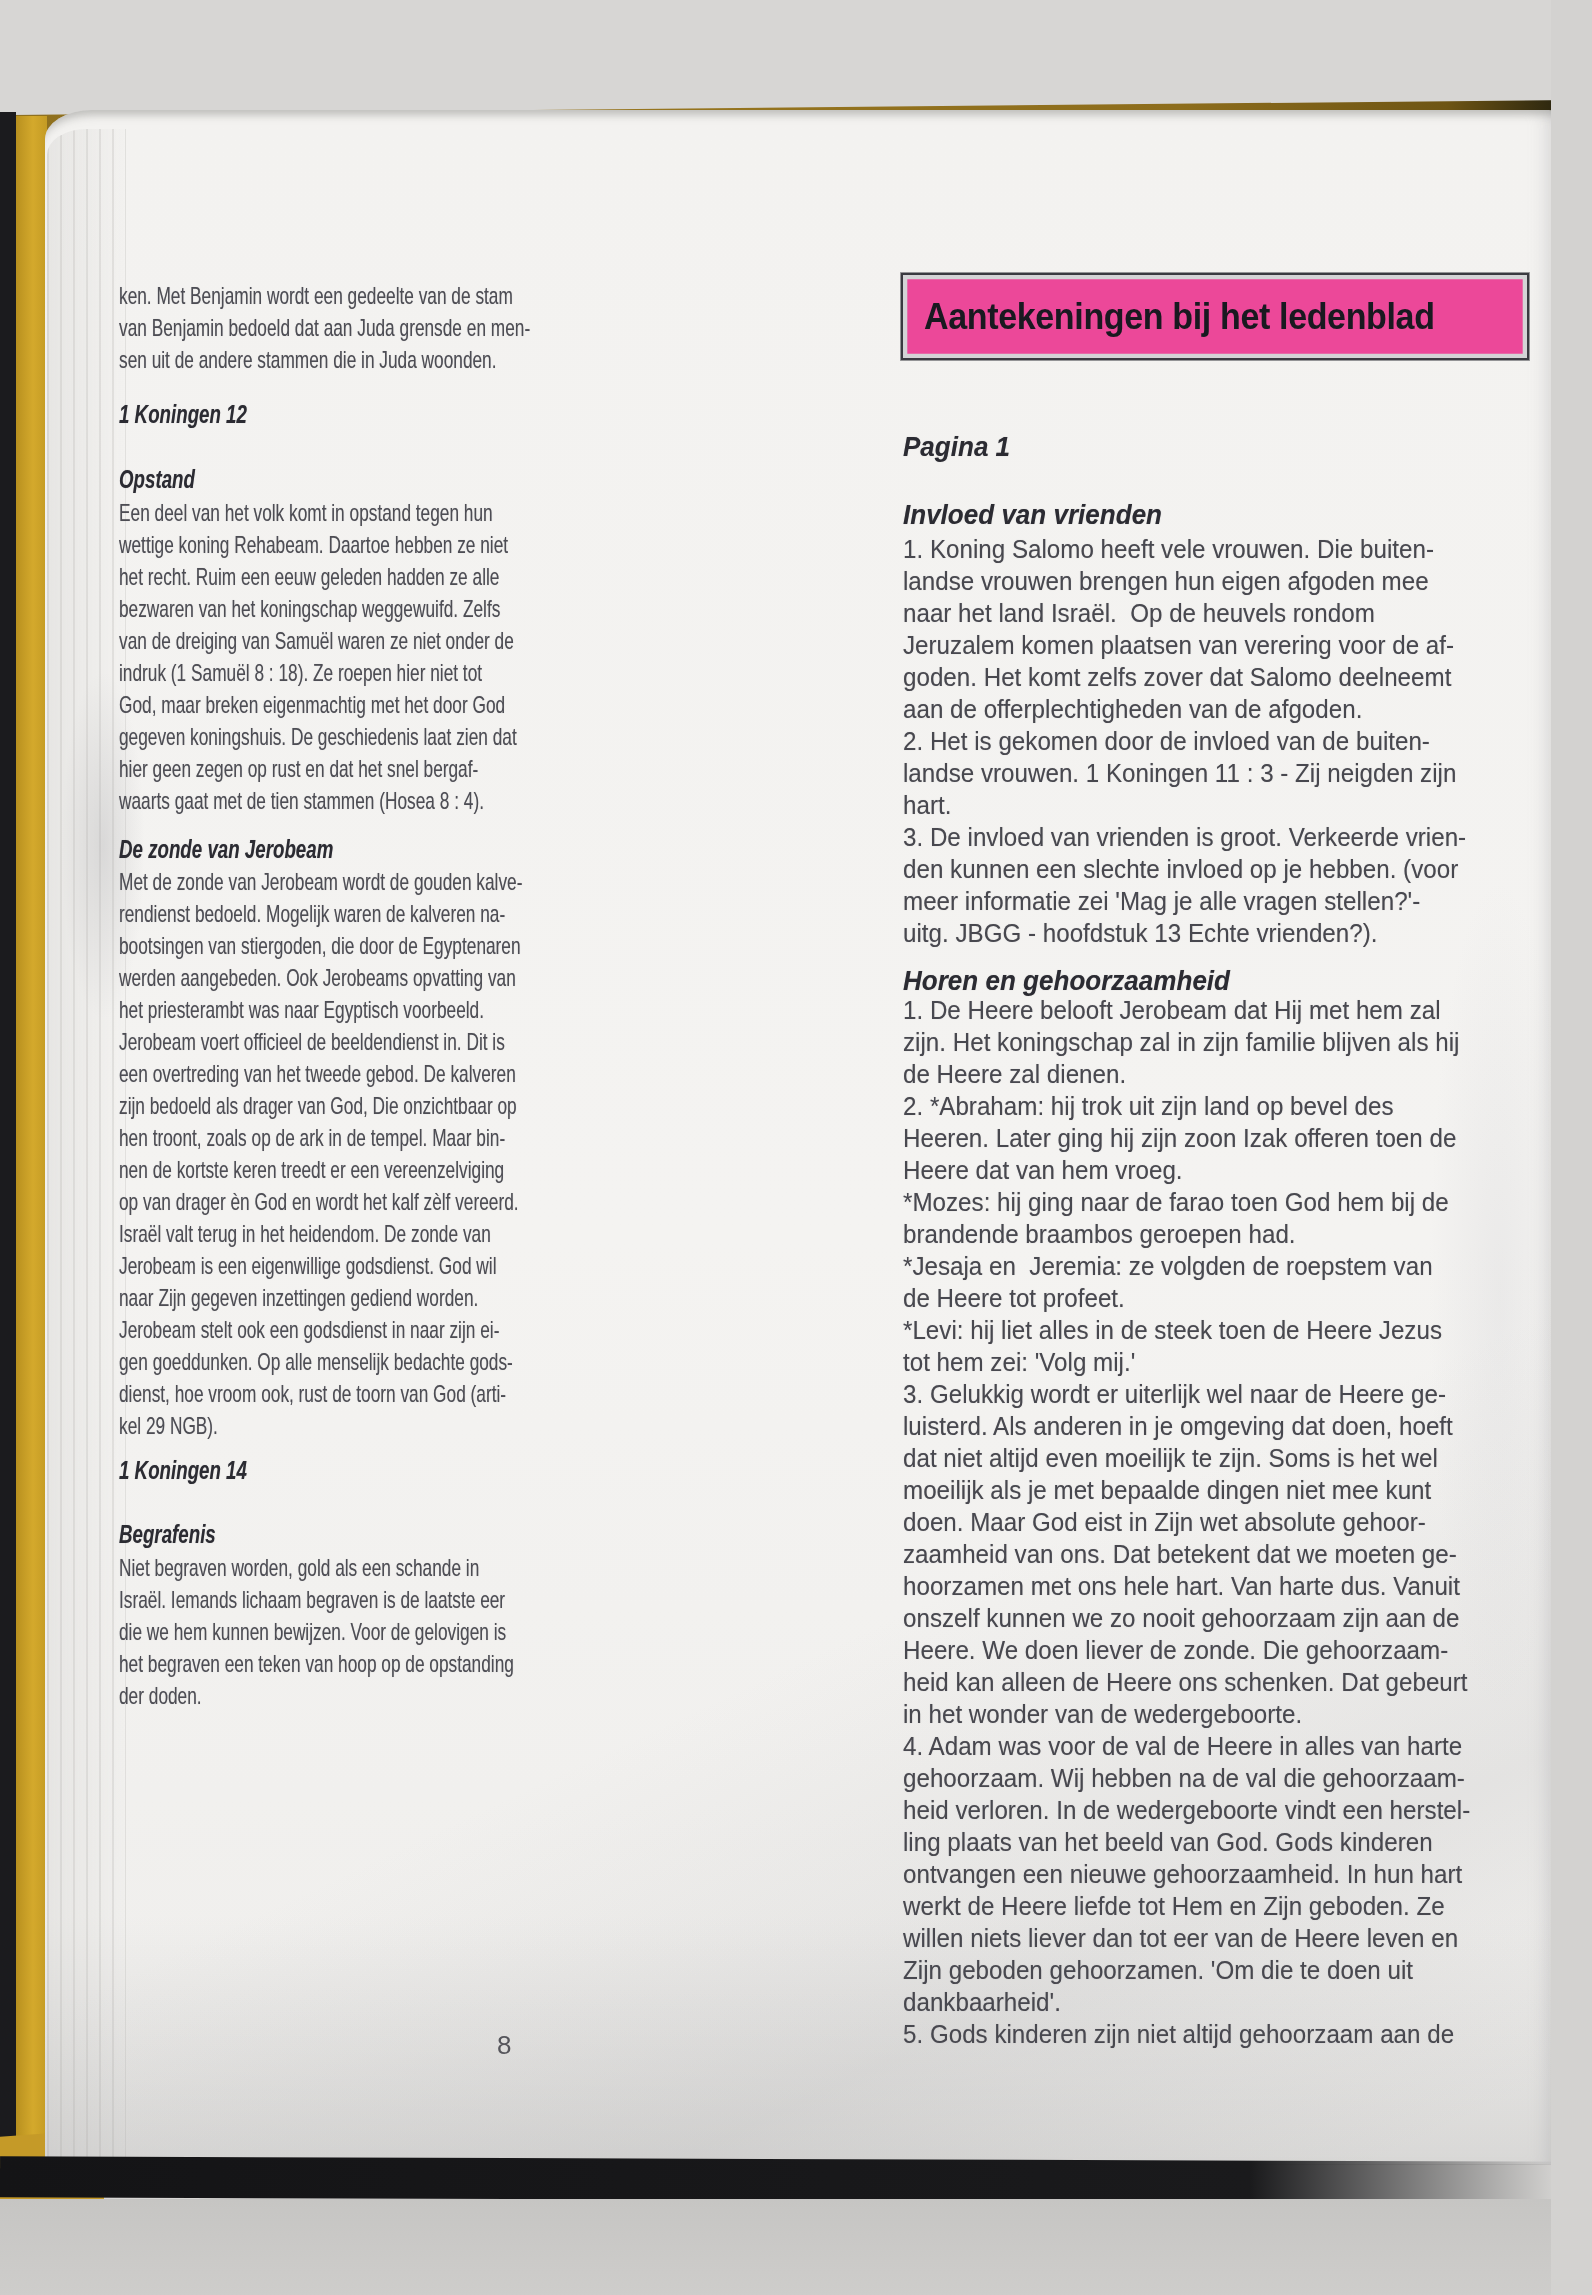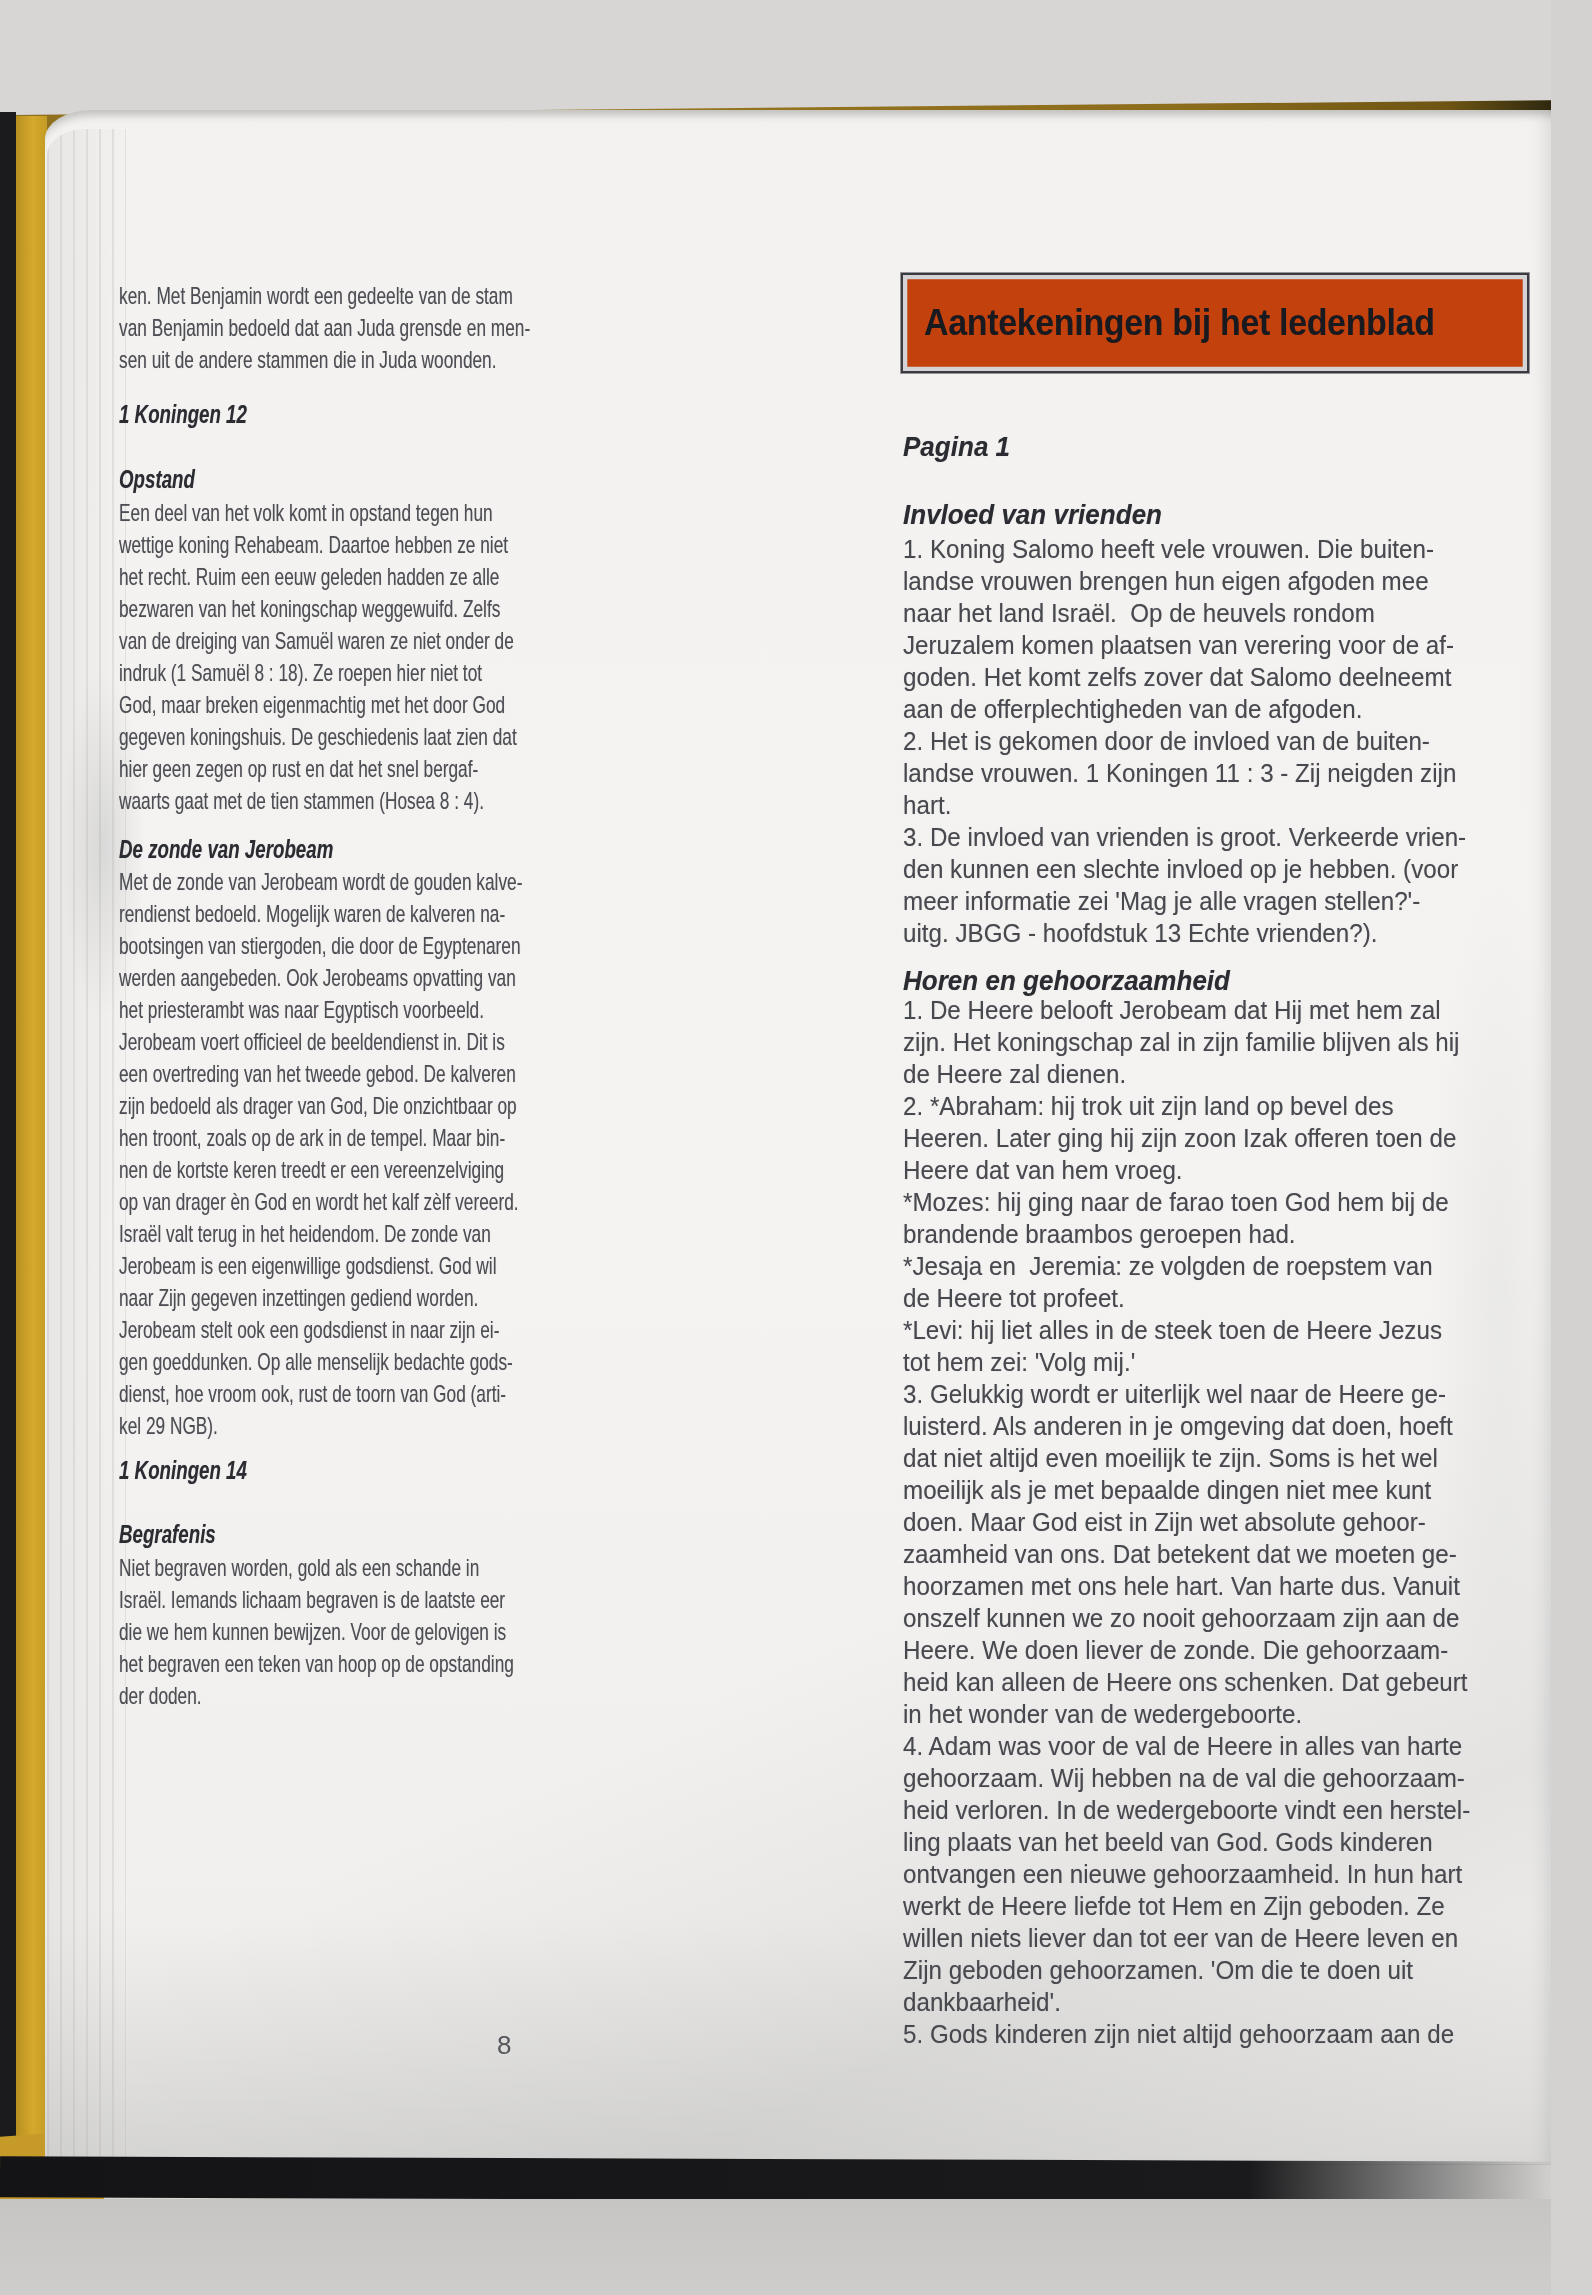--- a/index.html
+++ b/index.html
@@ -43,22 +43,22 @@
   .shade-left-mid{left:45px;top:483px;width:483px;height:604px;
     background:radial-gradient(closest-side at 12% 60%, rgba(165,165,168,.30), rgba(165,165,168,0) 72%);}
   .shade-diag{left:45px;top:949px;width:1512px;height:1225px;
     background:linear-gradient(155deg, rgba(0,0,0,0) 55%, rgba(168,168,170,.18) 78%, rgba(168,168,170,0) 95%);}
   .shade-bottom{left:45px;top:1916px;width:1512px;height:249px;
     background:linear-gradient(180deg, rgba(0,0,0,0), rgba(158,158,158,.28));}
   .shade-right-col{left:1294px;top:777px;width:293px;height:1294px;
     background:radial-gradient(closest-side at 70% 40%, rgba(195,195,200,.20), rgba(195,195,200,0) 80%);}
   
   .header-box{
-    position:absolute;left:901px;top:273px;width:628px;height:100px;
-    background:#c2410c;border:2.6px solid #3a3a40;
+    position:absolute;left:901px;top:273px;width:628px;height:87px;
+    background:#ec4899;border:2.6px solid #3a3a40;
     box-shadow:inset 0 0 0 4.3px #d4d4d6, 0 0 0 0.9px #8a8a8c;
     display:flex;align-items:center;box-sizing:border-box;padding-left:21px;
   }
   .header-box .t{
     font-size:37px;font-weight:bold;color:#191920;letter-spacing:-0.4px;
     transform:scaleX(0.92);transform-origin:0 50%;white-space:pre;
   }
   
   .col{position:absolute;top:0;left:0;height:2295px;}
   .col-left{left:119px;width:587px;transform:scaleX(0.72);transform-origin:0 0;}

